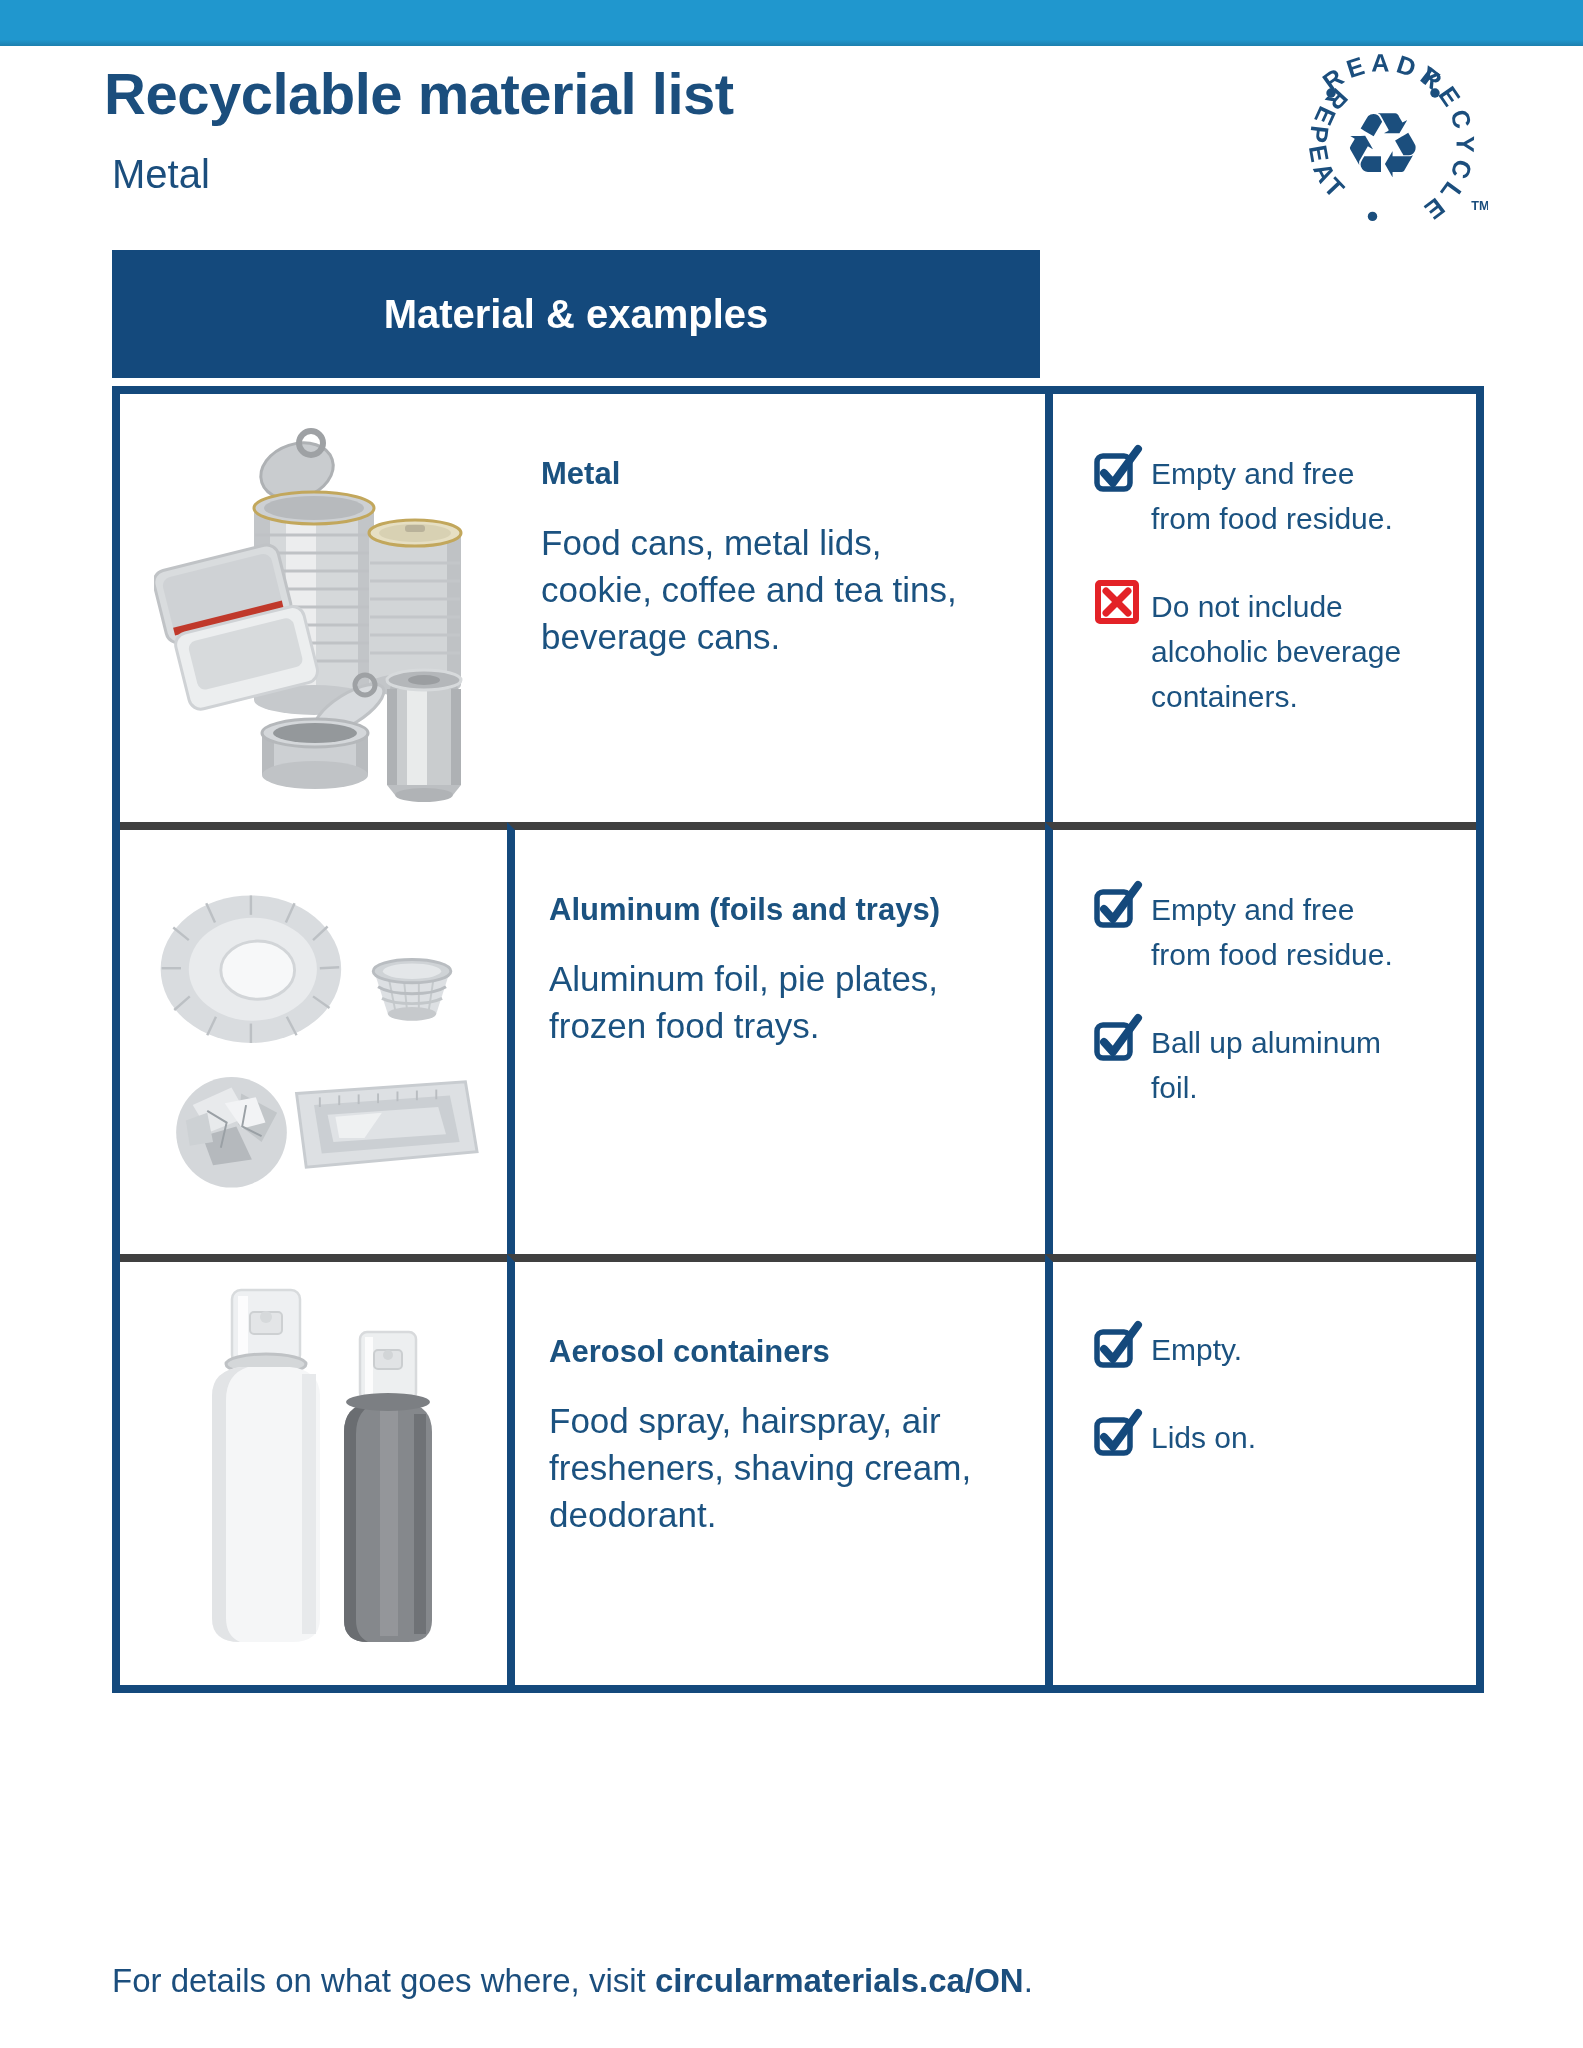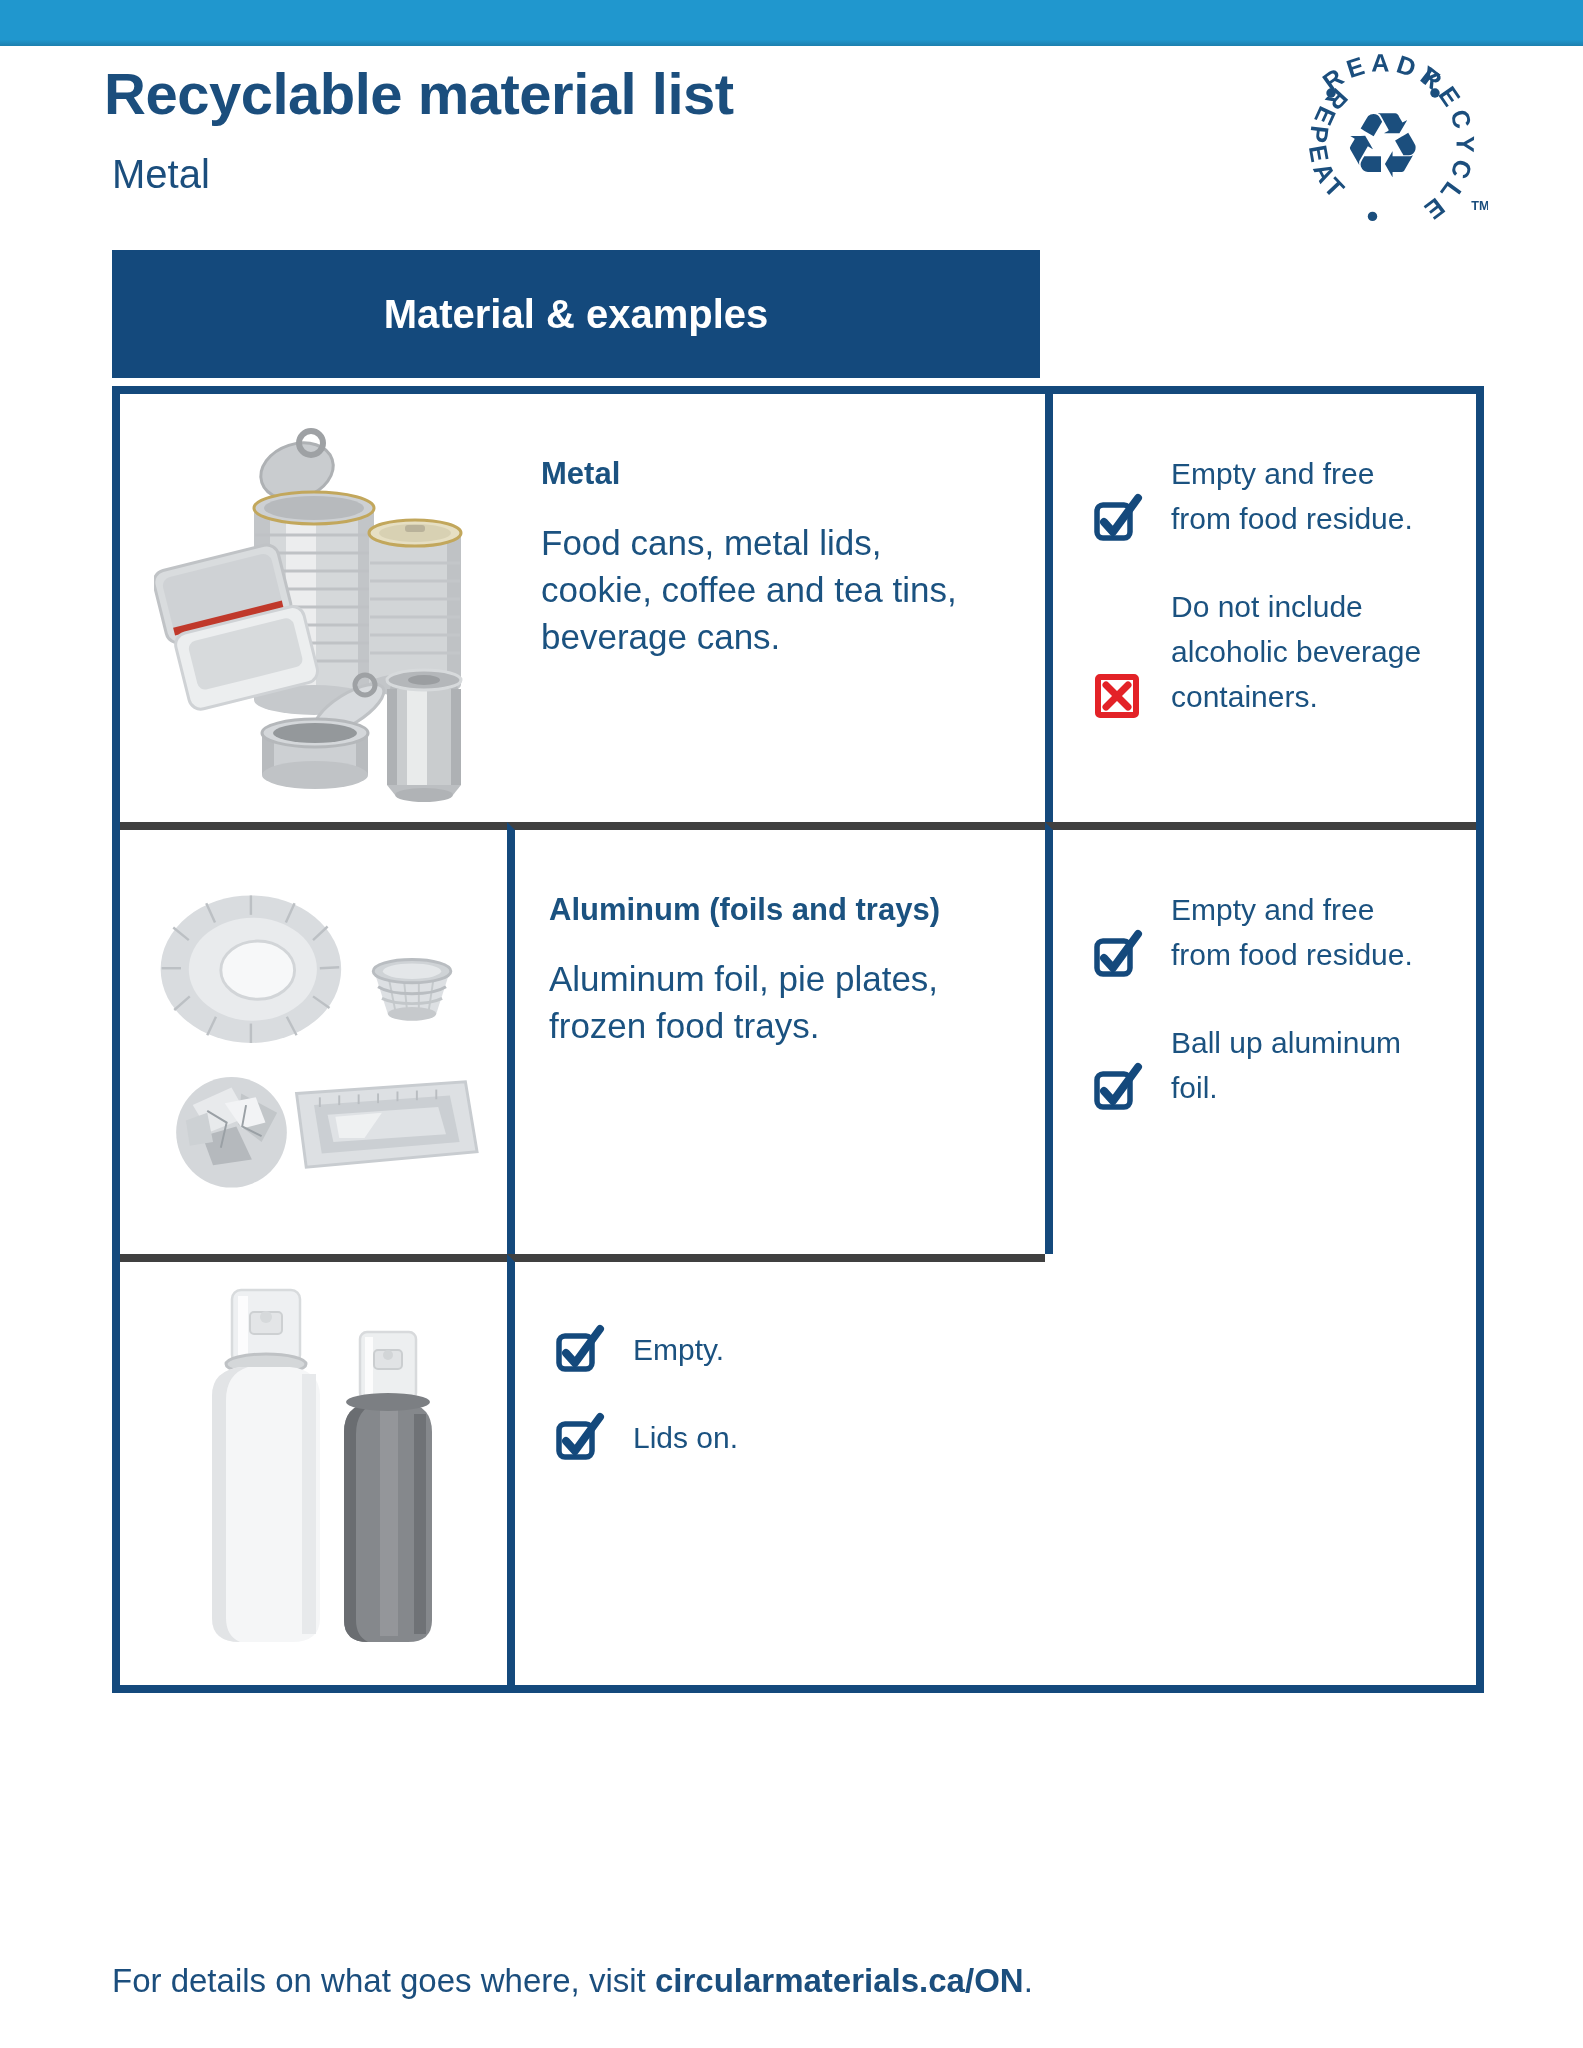--- a/index.html
+++ b/index.html
@@ -42,21 +42,21 @@
   .cell{box-sizing:border-box;background:#fff;}
   .cell.bl{border-left:8px solid #14497C;}
   .cell.bt{border-top:8px solid #404040;}
   .img-cell{display:flex;align-items:center;justify-content:center;}
   .txt-cell{padding:62px 34px 0 34px;}
   .know-cell{padding:54px 24px 0 40px;}
 
   .mat-heading{font-size:31px;font-weight:700;color:#1B5280;}
   .mat-text{font-size:35px;line-height:47px;margin-top:27px;max-width:452px;color:#1B5280;}
 
-  .note{display:flex;gap:28px;margin-bottom:40px;align-items:flex-end;}
+  .note{display:flex;gap:8px;margin-bottom:40px;align-items:flex-start;}
   .note.space{}
   .note-icon{flex:none;width:50px;height:50px;margin-top:-6px;}
   .note-text{font-size:30px;line-height:45px;max-width:268px;color:#1B5280;padding-top:3px;}
 
   .footer{
     position:absolute;left:112px;top:1962px;font-size:33px;color:#1B4E7D;
   }
   .footer b{font-weight:700;}
 </style>
 </head>
@@ -286,20 +286,24 @@
       <rect x="191" y="63" width="8" height="58" fill="#ffffff" opacity="0.8"></rect>
       <rect x="200" y="76" width="28" height="19" rx="4" fill="#e1e3e5" stroke="#cbced0" stroke-width="2"></rect>
       <circle cx="214" cy="81" r="5" fill="#d2d5d7"></circle>
       <path d="M170,158 Q170,132 196,128 L232,128 Q258,132 258,158 L258,346 Q258,368 234,368 L194,368 Q170,368 170,346 Z" fill="#85888c"></path>
       <path d="M170,158 Q170,132 196,128 L202,128 Q182,136 182,160 L182,346 Q182,362 194,368 Q170,368 170,346 Z" fill="#6a6d71"></path>
       <rect x="240" y="140" width="12" height="220" fill="#6f7276"></rect>
       <rect x="206" y="136" width="18" height="226" fill="#979a9e" opacity="0.8"></rect>
       <ellipse cx="214" cy="128" rx="42" ry="9" fill="#7c7f83"></ellipse>
     </svg>
   </div>
+  <div class="cell bl bt txt-cell" style="padding-top:72px;">
+    <div class="mat-heading">Aerosol containers</div>
+    <div class="mat-text">Food spray, hairspray, air fresheners, shaving cream, deodorant.</div>
+  </div>
   <div class="cell bl bt know-cell" style="padding-top:62px;">
     <div class="note space">
       <svg class="note-icon" viewBox="0 0 50 50">
         <rect x="4" y="14" width="33" height="33" rx="6" fill="none" stroke="#14497C" stroke-width="5.5"></rect>
         <polyline points="11,31 20,41 45,7" fill="none" stroke="#14497C" stroke-width="8" stroke-linecap="round" stroke-linejoin="round"></polyline>
       </svg>
       <div class="note-text">Empty.</div>
     </div>
     <div class="note">
       <svg class="note-icon" viewBox="0 0 50 50">

